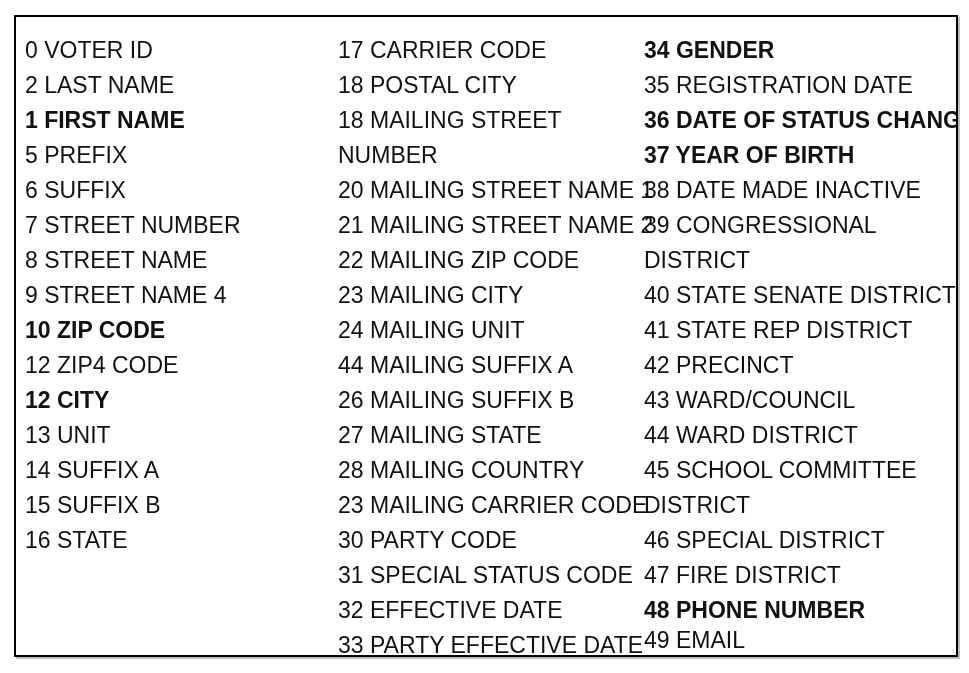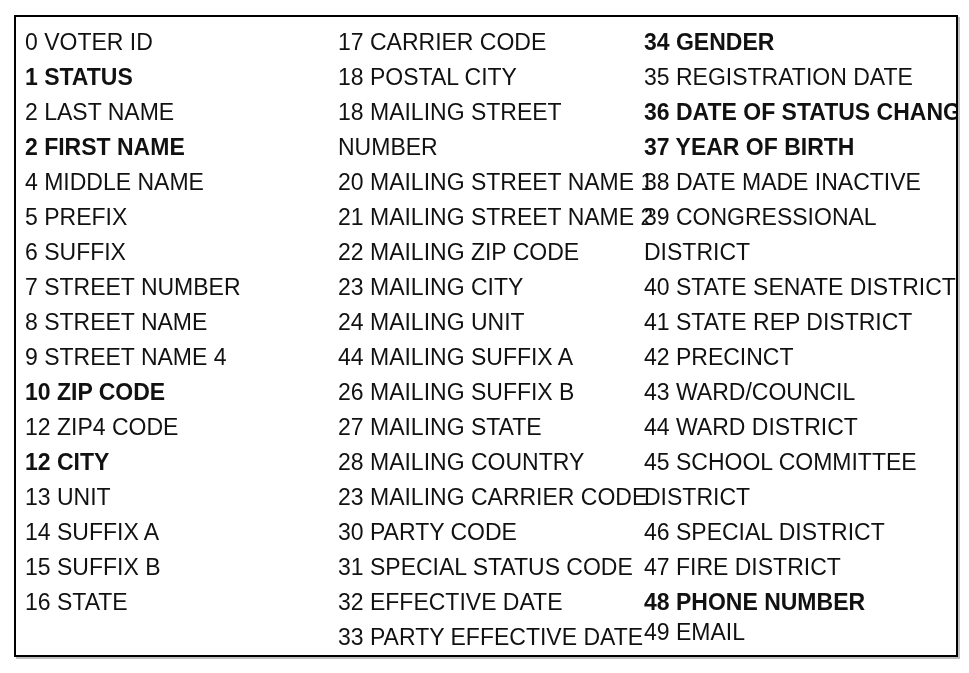--- a/index.html
+++ b/index.html
@@ -20,21 +20,21 @@
     left: 14px;
     top: 15px;
     width: 944px;
     height: 642px;
     box-sizing: border-box;
     border: 2px solid #000000;
     box-shadow: 2px 2px 0 #bfbfbf;
     background: #ffffff;
     display: flex;
     flex-direction: row;
-    padding: 8px 0 0 9px;
+    padding: 16px 0 0 9px;
     overflow: hidden;
   }
   .column {
     box-sizing: border-box;
     flex: 0 0 auto;
   }
   .column.c1 { width: 313px; }
   .column.c2 { width: 306px; }
   .column.c3 { flex: 1 1 auto; }
   .field-item {
@@ -52,24 +52,22 @@
     margin-top: -5px;
   }
 </style>
 </head>
 <body>
 
 <div class="stage">
   <div class="panel">
     <div class="column c1">
         <div class="field-item">0 VOTER ID</div>
-        <div class="field-item bold">1 STATUS</div>
         <div class="field-item">2 LAST NAME</div>
-        <div class="field-item bold">2 FIRST NAME</div>
-        <div class="field-item">4 MIDDLE NAME</div>
+        <div class="field-item bold">1 FIRST NAME</div>
         <div class="field-item">5 PREFIX</div>
         <div class="field-item">6 SUFFIX</div>
         <div class="field-item">7 STREET NUMBER</div>
         <div class="field-item">8 STREET NAME</div>
         <div class="field-item">9 STREET NAME 4</div>
         <div class="field-item bold">10 ZIP CODE</div>
         <div class="field-item">12 ZIP4 CODE</div>
         <div class="field-item bold">12 CITY</div>
         <div class="field-item">13 UNIT</div>
         <div class="field-item">14 SUFFIX A</div>

